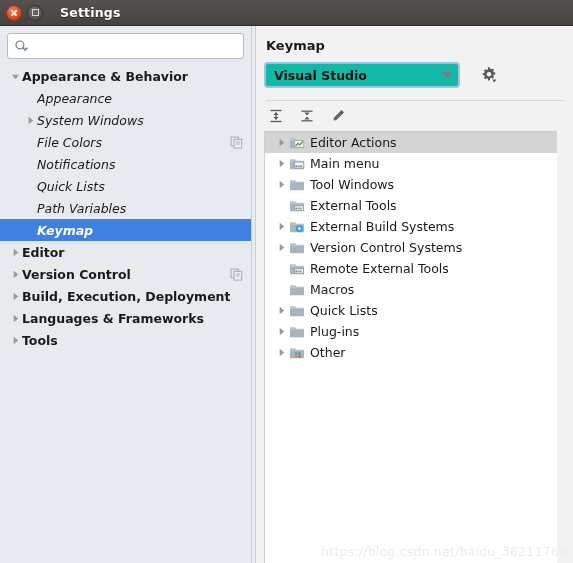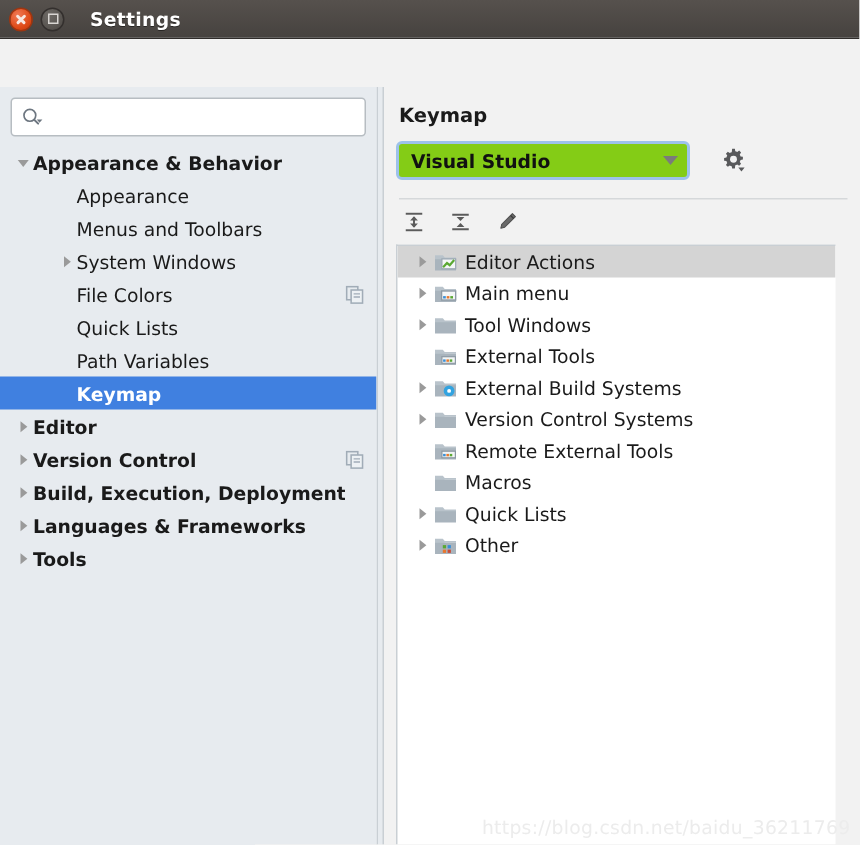--- a/index.html
+++ b/index.html
@@ -3,21 +3,21 @@
 <meta charset="utf-8">
 <style>
   * { box-sizing: border-box; margin: 0; padding: 0; }
   html, body {
     width: 573px; height: 563px;
     font-family: "DejaVu Sans", "Liberation Sans", sans-serif;
     overflow: hidden;
     background: #f2f2f2;
   }
 
-  .window { width: 573px; height: 563px; position: relative; display: flex; flex-direction: column; gap: 32px; }
+  .window { width: 573px; height: 563px; position: relative; display: flex; flex-direction: column; }
 
   
   .titlebar {
     height: 26px; flex: 0 0 26px;
     background: linear-gradient(to bottom, #56514d 0%, #46423f 100%);
     display: flex; align-items: center; padding-left: 6px;
     border-bottom: 1px solid #2f2c2a;
   }
   .win-btn { width: 16px; height: 16px; border-radius: 50%; margin-right: 5px;
              display: flex; align-items: center; justify-content: center; position: relative; }
@@ -67,34 +67,34 @@
   }
   .node .arrow { width: 14px; flex: 0 0 14px; display: flex; align-items: center; justify-content: center; }
   .node .arrow svg { display: block; }
   .node .lbl { white-space: nowrap; overflow: hidden; text-overflow: ellipsis; text-align: center; }
   .node.bold .lbl { font-weight: bold; }
   .node.sel { background: #4080e0; }
   .node.sel .lbl { color: #ffffff; font-weight: bold; }
   .node .copyico { margin-left: auto; width: 13px; height: 13px; flex: 0 0 13px; opacity: .9; }
 
   .lvl0 { padding-left: 8px; }
-  .lvl1 { padding-left: 37px; }
+  .lvl1 { padding-left: 23px; font-style: italic; }
 
   .splitter {
     width: 5px; flex: 0 0 5px; background: #e7ebef;
     border-left: 1px solid #c9cfd4; border-right: 1px solid #c9cfd4;
   }
 
   
   .right { flex: 1 1 auto; background: #f2f2f2; display: flex; flex-direction: column; min-width: 0; position: relative; }
   .panel-title { font-size: 13px; font-weight: bold; color: #1a1a1a; padding: 12px 0 9px 10px; }
 
   .combo-row { display: flex; align-items: center; padding: 0 0 0 8px; }
   .combo {
-    width: 196px; height: 26px; background: #84cc16;
+    width: 196px; height: 26px; background: #14b8a6;
     border: 2px solid #9dc2ea; border-radius: 4px;
     display: flex; align-items: center; padding: 0 6px 0 8px;
   }
   .combo .cval { flex: 1 1 auto; font-size: 12.5px; font-weight: bold; color: #111; white-space: nowrap; overflow: hidden; }
   .combo .caret { width: 0; height: 0; border-left: 5px solid transparent; border-right: 5px solid transparent;
                   border-top: 6px solid #7b7b7b; margin-left: 4px; }
   .gear-btn { margin-left: 18px; width: 22px; height: 22px; display: flex; align-items: center; justify-content: center; }
 
   .hsep { height: 1px; background: #d5d8da; margin: 12px 8px 0 10px; }
 
@@ -156,40 +156,40 @@
                 <polygon points="2,4 10,4 6,9" fill="#9a9a9a"></polygon>
               </svg>
             </span>
             <span class="lbl">Appearance &amp; Behavior</span>
           </div>
           <div class="node lvl1">
             <span class="arrow"></span>
             <span class="lbl">Appearance</span>
           </div>
           <div class="node lvl1">
-            <span class="arrow"></span>
-            <span class="lbl">Menus and Toolbars</span>
-          </div>
-          <div class="node lvl1">
             <span class="arrow">
               <svg viewBox="0 0 12 12" width="11" height="11">
                 <polygon points="4,2 9,6 4,10" fill="#9a9a9a"></polygon>
               </svg>
             </span>
             <span class="lbl">System Windows</span>
           </div>
           <div class="node lvl1">
             <span class="arrow"></span>
             <span class="lbl">File Colors</span>
             <span class="copyico"><svg viewBox="0 0 14 14" width="13" height="13">
                 <rect x="1.2" y="1.2" width="8" height="9.4" fill="#e7ebef" stroke="#9aa6b2" stroke-width="1.1"></rect>
                 <rect x="4.4" y="3.6" width="8.2" height="9.4" fill="#eef2f5" stroke="#9aa6b2" stroke-width="1.1"></rect>
                 <line x1="6.2" y1="6.4" x2="10.8" y2="6.4" stroke="#9aa6b2" stroke-width="1"></line>
                 <line x1="6.2" y1="8.6" x2="10.8" y2="8.6" stroke="#9aa6b2" stroke-width="1"></line>
               </svg></span>
+          </div>
+          <div class="node lvl1">
+            <span class="arrow"></span>
+            <span class="lbl">Notifications</span>
           </div>
           <div class="node lvl1">
             <span class="arrow"></span>
             <span class="lbl">Quick Lists</span>
           </div>
           <div class="node lvl1">
             <span class="arrow"></span>
             <span class="lbl">Path Variables</span>
           </div>
           <div class="node lvl1 bold sel">
@@ -409,20 +409,32 @@
           </div>
           <div class="anode">
             <span class="aarrow">
               <svg viewBox="0 0 12 12" width="11" height="11">
                 <polygon points="4,2 9,6 4,10" fill="#9a9a9a"></polygon>
               </svg>
             </span>
             <span class="aico"><svg viewBox="0 0 16 16" width="16" height="16">
                 <path d="M1 4.2h5.2l1.3 1.5H15v7.6H1z" fill="#a9b4bd"></path>
                 <path d="M1 3.2h5.2l1.3 1.5H15v1.2H1z" fill="#b9c3cb"></path>
+              </svg></span>
+            <span class="albl">Plug-ins</span>
+          </div>
+          <div class="anode">
+            <span class="aarrow">
+              <svg viewBox="0 0 12 12" width="11" height="11">
+                <polygon points="4,2 9,6 4,10" fill="#9a9a9a"></polygon>
+              </svg>
+            </span>
+            <span class="aico"><svg viewBox="0 0 16 16" width="16" height="16">
+                <path d="M1 4.2h5.2l1.3 1.5H15v7.6H1z" fill="#a9b4bd"></path>
+                <path d="M1 3.2h5.2l1.3 1.5H15v1.2H1z" fill="#b9c3cb"></path>
                 <rect x="6.2" y="7.4" width="2.2" height="2.2" fill="#5aa832"></rect>
                 <rect x="9.4" y="7.4" width="2.2" height="2.2" fill="#3a8fd6"></rect>
                 <rect x="6.2" y="10.4" width="2.2" height="2.2" fill="#e8772e"></rect>
                 <rect x="9.4" y="10.4" width="2.2" height="2.2" fill="#c94d3a"></rect>
               </svg></span>
             <span class="albl">Other</span>
           </div>
         </div>
 
       <div class="watermark">https://blog.csdn.net/baidu_36211769</div>

